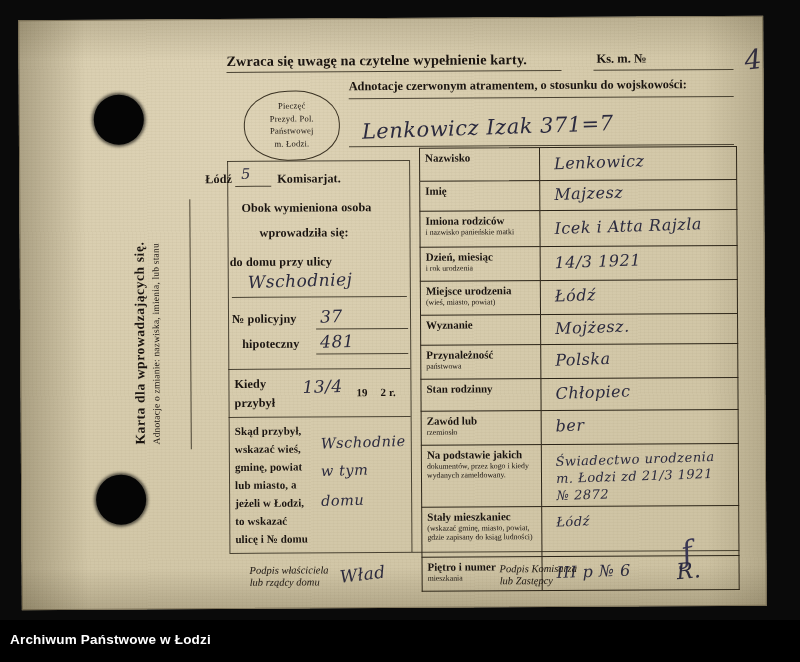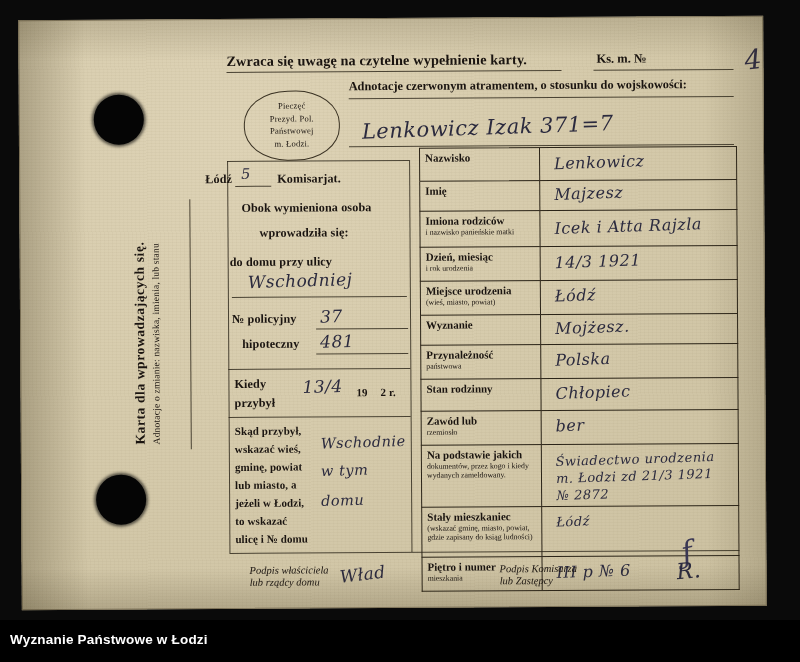--- a/index.html
+++ b/index.html
@@ -318,15 +318,15 @@
       <div>Podpis Komisarza</div>
       <div>lub Zastępcy</div>
     </div>
     <div class="swirl" style="left:660px;top:518px;font-size:30px;transform:rotate(-12deg);">ƒ</div>
     <div class="hw" style="position:absolute;left:655px;top:542px;font-size:22px;transform:rotate(-5deg);">R.</div>
 
     <div class="edgeshade"></div>
   </div>
 
   <div class="footer">
-    <span>Wyznanie Państwowe w Łodzi</span>
+    <span>Archiwum Państwowe w Łodzi</span>
   </div>
 </div>
 
 </body></html>

